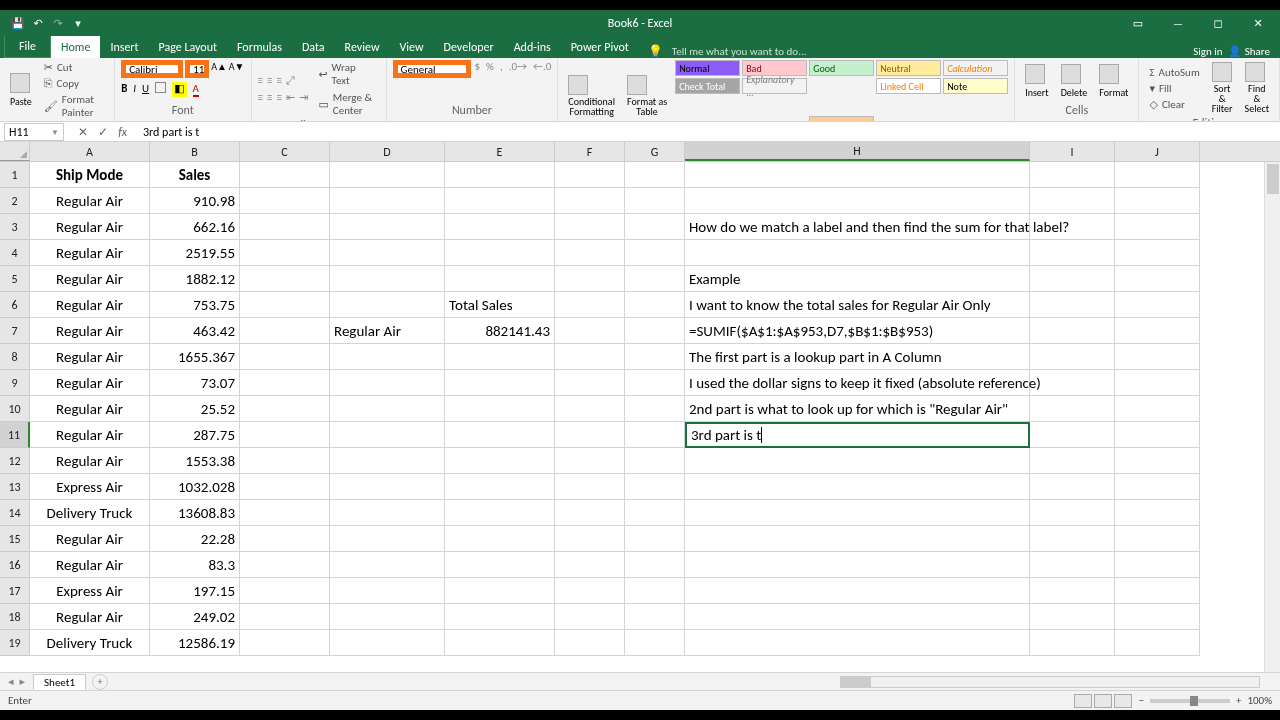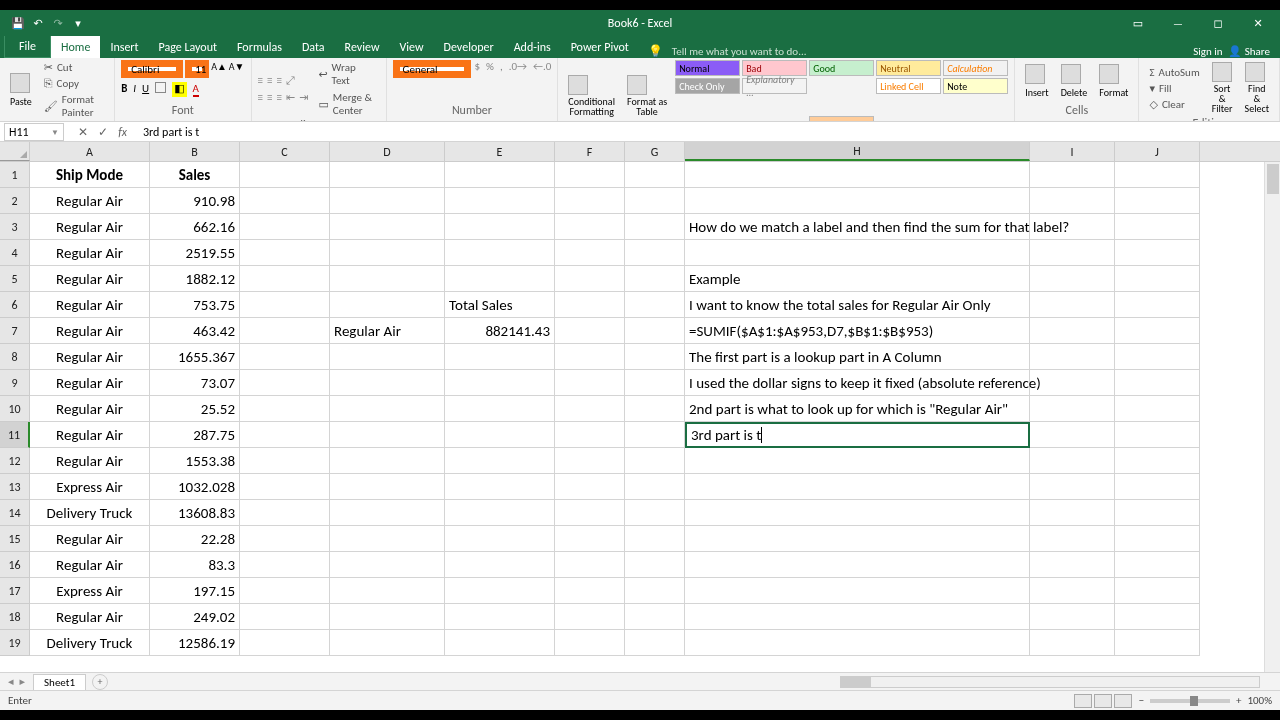--- a/index.html
+++ b/index.html
@@ -23,21 +23,21 @@
 .tellme { color: #c8e0d0; font-size: 11px; padding-left: 8px; }
 
 
 .ribbon { background: #f3f3f3; height: 64px; display: flex; border-bottom: 1px solid #d4d4d4; font-size: 11px; overflow: hidden; }
 .ribbon-group { display: flex; flex-direction: column; border-right: 1px solid #e0e0e0; padding: 2px 6px; justify-content: space-between; }
 .ribbon-group-label { text-align: center; font-size: 12px; color: #666; padding-bottom: 2px; }
 .rg-body { display: flex; align-items: center; gap: 4px; flex: 1; }
 .big-btn { display: flex; flex-direction: column; align-items: flex-start; font-size: 10px; gap: 2px; padding: 2px 4px; }
 .big-btn-icon { width: 20px; height: 20px; background: #ddd; border: 1px solid #aaa; }
 .small-item { font-size: 11px; padding: 1px 4px; display: flex; align-items: center; gap: 4px; color: #555; }
-.font-combo { height: 18px; border: 7px solid #f97316; background: #fff; font-size: 11px; padding: 0 3px; display: flex; align-items: center; }
+.font-combo { height: 18px; border: 5px solid #f97316; background: #fff; font-size: 11px; padding: 0 3px; display: flex; align-items: center; }
 .style-cell { width: 65px; height: 16px; border: 1px solid #bbb; font-size: 10px; padding: 1px 3px; display: flex; align-items: center; }
 .style-cell.normal { background: #8b5cf6; }
 .style-cell.bad { background: #ffc7ce; color: #9c0006; }
 .style-cell.good { background: #c6efce; color: #006100; }
 .style-cell.neutral { background: #ffeb9c; color: #9c5700; }
 .style-cell.calc { background: #f2f2f2; color: #fa7d00; font-style: italic; }
 .style-cell.checkcell { background: #a5a5a5; color: #fff; }
 .style-cell.explan { font-style: italic; color: #7f7f7f; }
 .style-cell.input { background: #ffcc99; color: #3f3f76; margin-top: 38px; }
 .style-cell.linked { background: #fff; color: #fa7d00; }
@@ -240,21 +240,21 @@
           </div>
         <div style="display:flex;flex-direction:column;gap:2px">
           <div style="display:flex;gap:2px">
             <div class="style-cell normal">Normal</div>
             <div class="style-cell bad">Bad</div>
             <div class="style-cell good">Good</div>
             <div class="style-cell neutral">Neutral</div>
             <div class="style-cell calc">Calculation</div>
           </div>
           <div style="display:flex;gap:2px">
-            <div class="style-cell checkcell">Check Only</div>
+            <div class="style-cell checkcell">Check Total</div>
             <div class="style-cell explan">Explanatory ...</div>
             <div class="style-cell input">Input</div>
             <div class="style-cell linked">Linked Cell</div>
             <div class="style-cell note">Note</div>
           </div>
         </div>
       </div>
       <div class="ribbon-group-label">Styles</div>
     </div>
 

